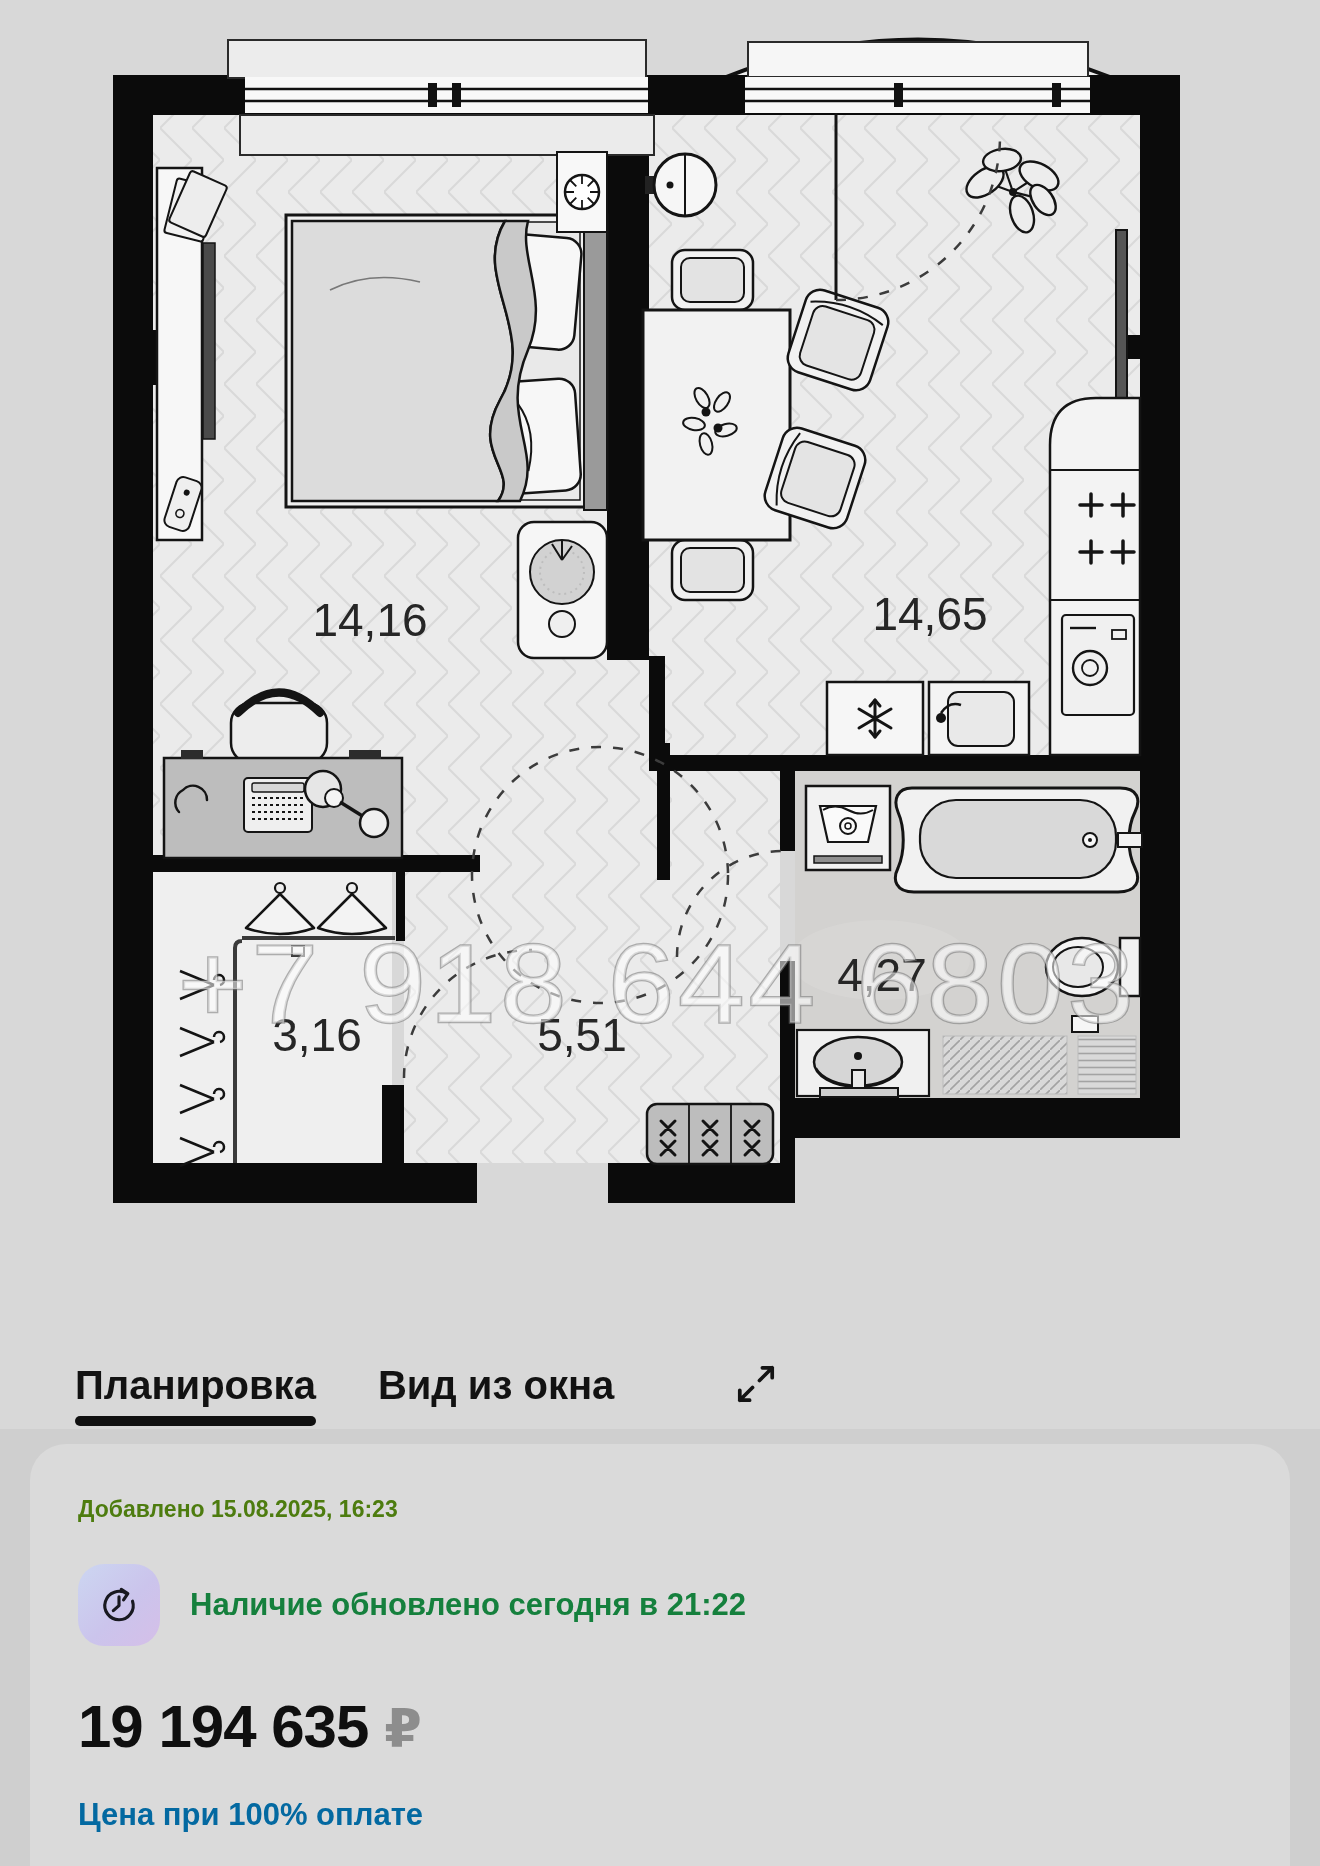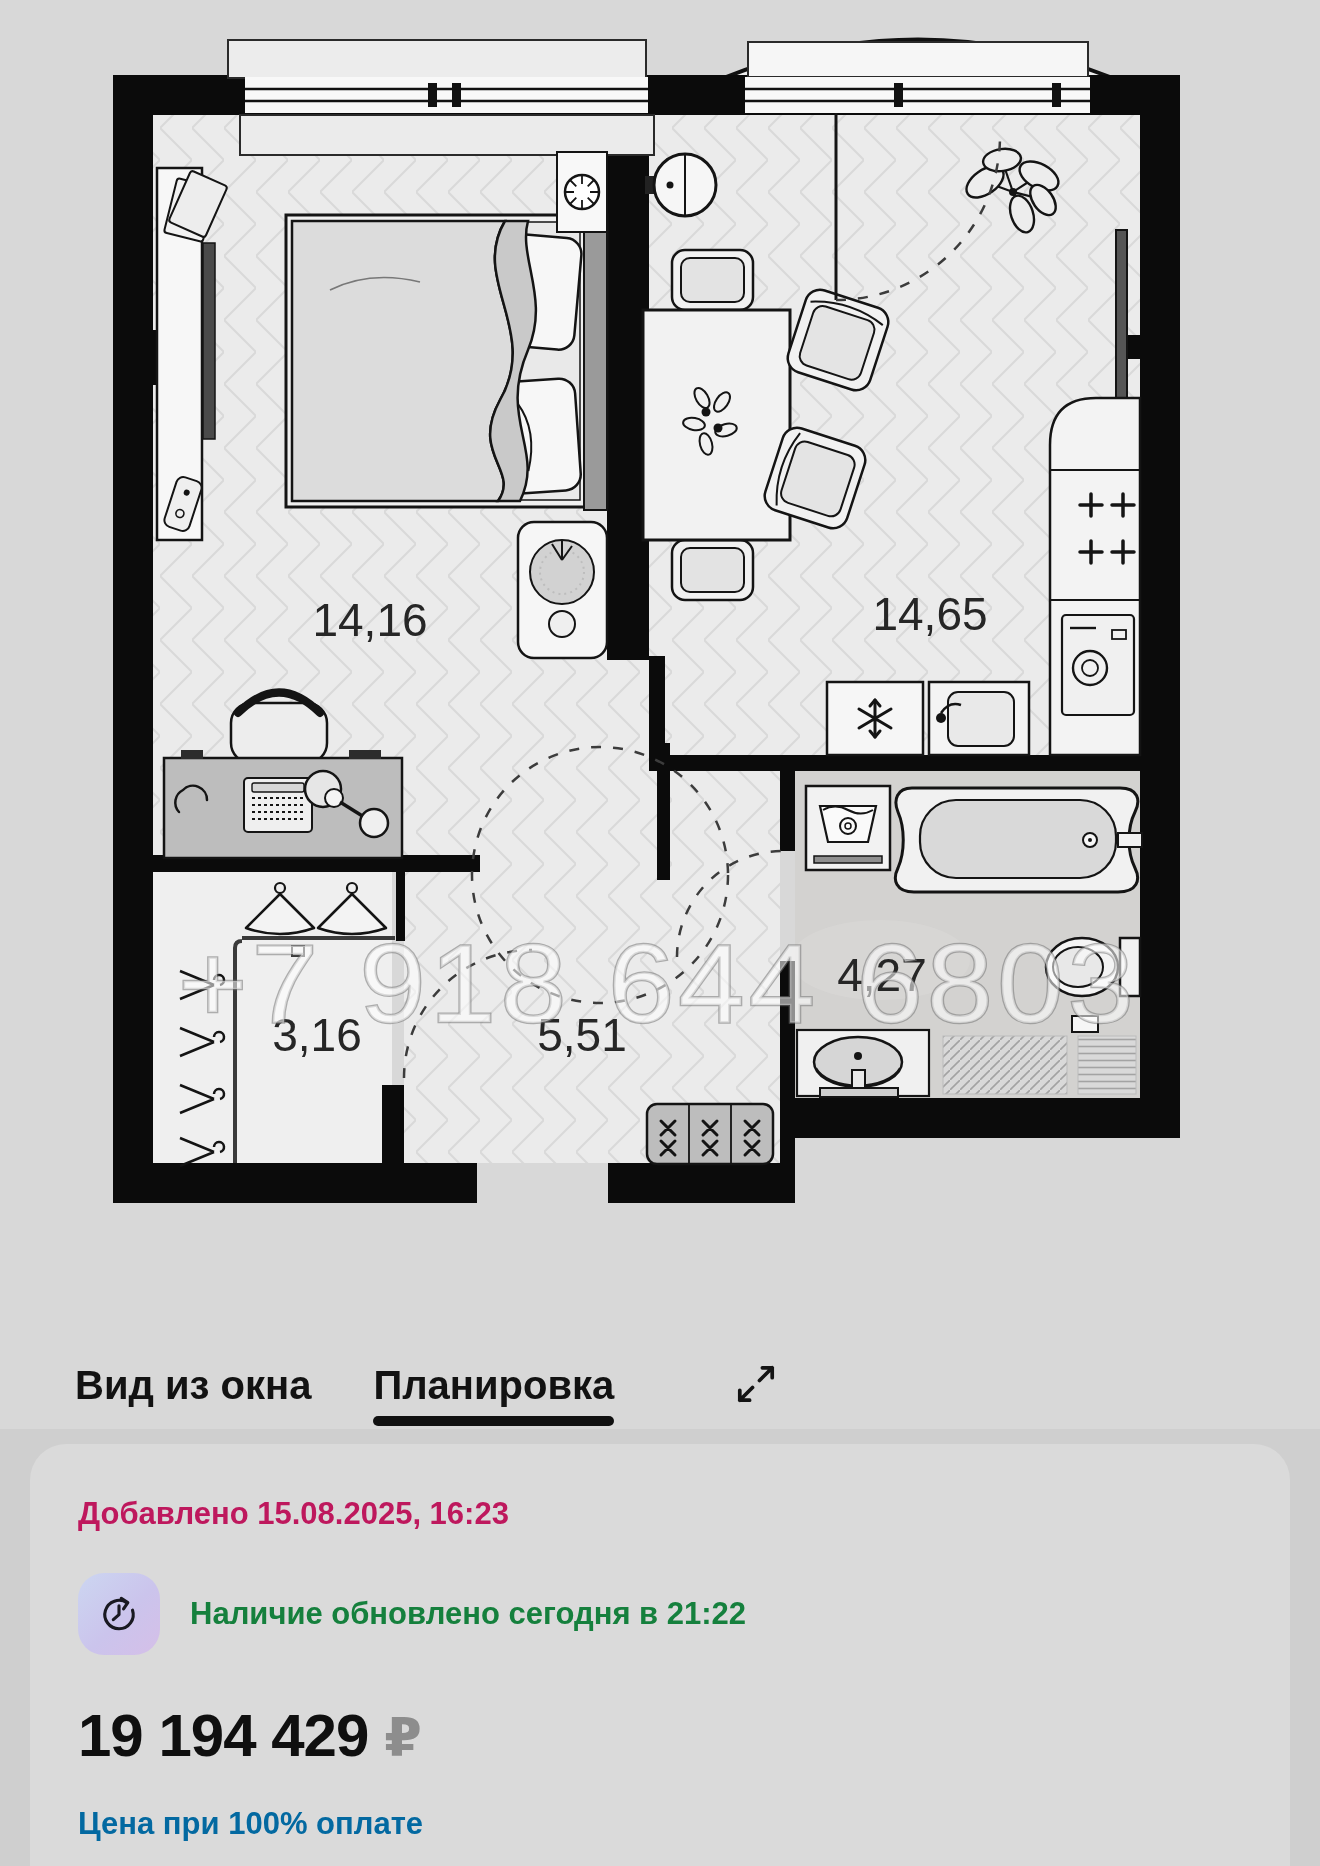--- a/index.html
+++ b/index.html
@@ -23,21 +23,21 @@
   .tab { display:flex; flex-direction:column; margin-right:62px; cursor:pointer; }
   .tab-label { font-size:40px; font-weight:700; color:#121212; line-height:46px; white-space:nowrap; }
   .tab-underline { height:10px; border-radius:5px; background:#101010; margin-top:8px; }
   .tab-row { display:flex; align-items:center; }
   .expand-ic { width:44px; height:44px; margin-right:16px; flex:0 0 auto; }
   .divider { height:2px; background:#c2c2c2; width:100%; margin-top:3px; }
 
   
   .lower { flex:1; background:#cfcfcf; }
   .card { margin:15px 30px 0; background:#dadada; border-radius:36px; padding:52px 48px 60px; height:100%; }
-  .added { font-size:31px; font-weight:700; color:#be185d; }
+  .added { font-size:23px; font-weight:700; color:#4d7c0f; }
   .avail-row { display:flex; align-items:center; margin-top:41px; }
   .clock-badge { width:82px; height:82px; border-radius:26px; flex:0 0 auto;
                  background:linear-gradient(135deg,#ccd6f1 0%,#cbc4ec 55%,#d5bfe8 100%);
                  display:flex; align-items:center; justify-content:center; }
   .avail-text { font-size:31px; font-weight:700; color:#15803d; margin-left:30px; }
   .price-row { margin-top:46px; display:flex; align-items:baseline; }
   .price { font-size:60px; font-weight:800; letter-spacing:-1px; color:#0f0f0f; }
   .currency { font-size:54px; font-weight:700; color:#8d8d8d; margin-left:16px; }
   .price-note { font-size:31px; font-weight:700; color:#0369a1; margin-top:36px; }
 </style>
@@ -320,25 +320,25 @@
     <text class="room-label" x="317" y="1051" text-anchor="middle">3,16</text>
     <text class="room-label" x="582" y="1051" text-anchor="middle">5,51</text>
     <text class="room-label" x="882" y="991" text-anchor="middle">4,27</text>
 
     <text class="watermark-text" x="658" y="1022" text-anchor="middle" textLength="960" lengthAdjust="spacingAndGlyphs">+7 918 644 6803</text>
   </svg>
   </div>
 
   <nav class="tabs">
     <div class="tab">
-      <span class="tab-label">Вид из окна</span>
+      <span class="tab-label">Планировка</span>
+      <div class="tab-underline"></div>
     </div>
     <div class="tab">
-      <span class="tab-label">Планировка</span>
-      <div class="tab-underline"></div>
+      <span class="tab-label">Вид из окна</span>
     </div>
     <div class="tab" style="margin-left:58px;">
       <div class="tab-row">
         <svg class="expand-ic" viewBox="0 0 38 38">
           <path d="M22,16 L33,5 M33,5 H24.5 M33,5 V13.5 M16,22 L5,33 M5,33 H13.5 M5,33 V24.5" stroke="#141414" stroke-width="3.2" fill="none" stroke-linecap="round" stroke-linejoin="round"></path>
         </svg>
       </div>
     </div>
   </nav>
   <div class="divider"></div>
@@ -352,21 +352,21 @@
           <svg width="50" height="50" viewBox="0 0 88 88">
             <path d="M58.3,24.5 A25,25 0 1 0 67.8,37.3" fill="none" stroke="#191921" stroke-width="5.5" stroke-linecap="round"></path>
             <path d="M48,16.5 L59.5,24 L52,35" fill="none" stroke="#191921" stroke-width="5.5" stroke-linecap="round" stroke-linejoin="round"></path>
             <path d="M44,45 L44,29.5 M44,45 L34,54" fill="none" stroke="#191921" stroke-width="5.5" stroke-linecap="round"></path>
           </svg>
         </div>
         <div class="avail-text">Наличие обновлено сегодня в 21:22</div>
       </div>
 
       <div class="price-row">
-        <span class="price">19 194 429</span>
+        <span class="price">19 194 635</span>
         <span class="currency">₽</span>
       </div>
 
       <div class="price-note">Цена при 100% оплате</div>
     </div>
   </div>
 
 </div>
 
 </body></html>

